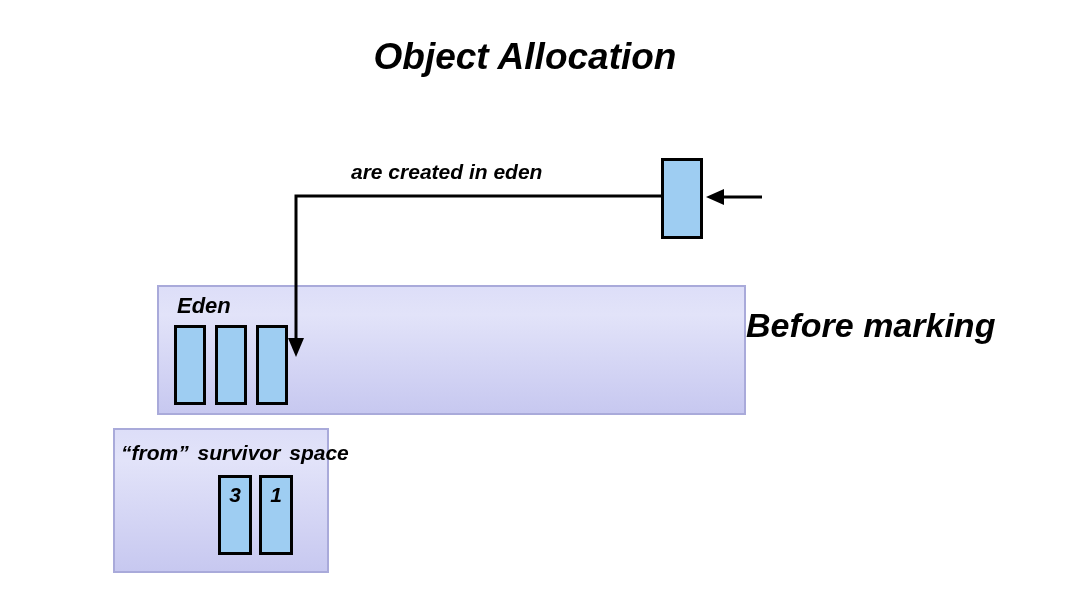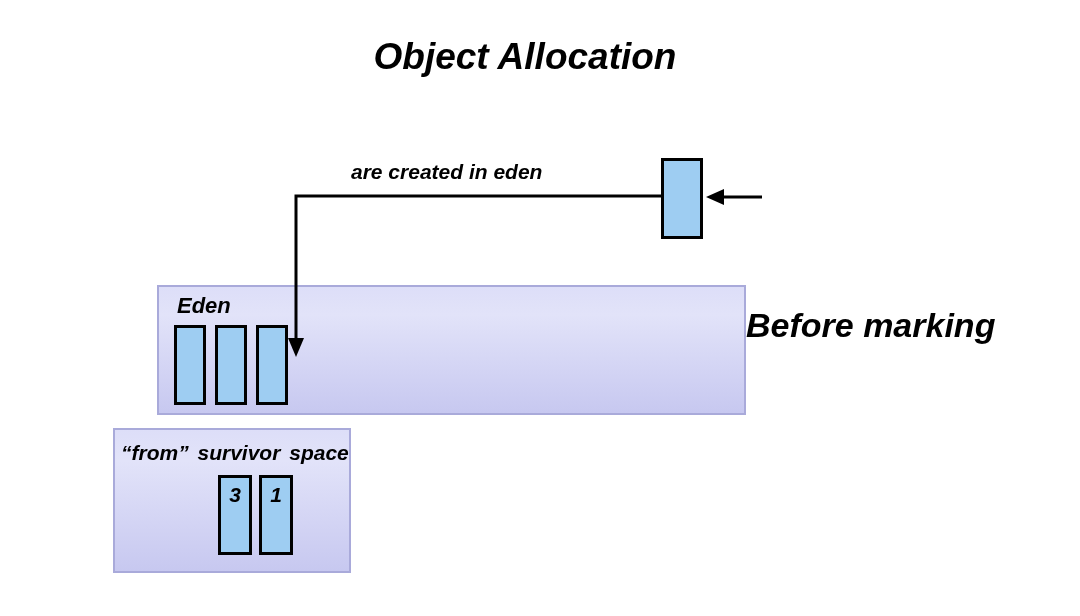--- a/index.html
+++ b/index.html
@@ -35,21 +35,21 @@
 
   .region {
     box-sizing: border-box;
     border: 2px solid var(--region-border, #a9aada);
     background: linear-gradient(180deg,
       var(--region-fill-top, #dddef8) 0%,
       #e2e3f9 22%,
       var(--region-fill-bottom, #c7c8f0) 100%);
   }
   .region-eden  { left: 113px; top: 285px; width: 589px; height: 130px; margin-left: 44px; }
-  .region-from  { left: 113px; top: 428px; width: 238px; height: 145px; }
+  .region-from  { left: 113px; top: 428px; width: 216px; height: 145px; }
   .region-to    { left: 378px; top: 428px; width: 322px; height: 145px; }
 
   .region-label {
     position: absolute;
     font-weight: bold;
     white-space: nowrap;
     color: var(--text, #000000);
   }
   .eden-label { left: 18px; top: 6px; font-size: 22px; }
   .survivor-label { left: 6px; top: 11px; font-size: 21px; word-spacing: 3px; }

